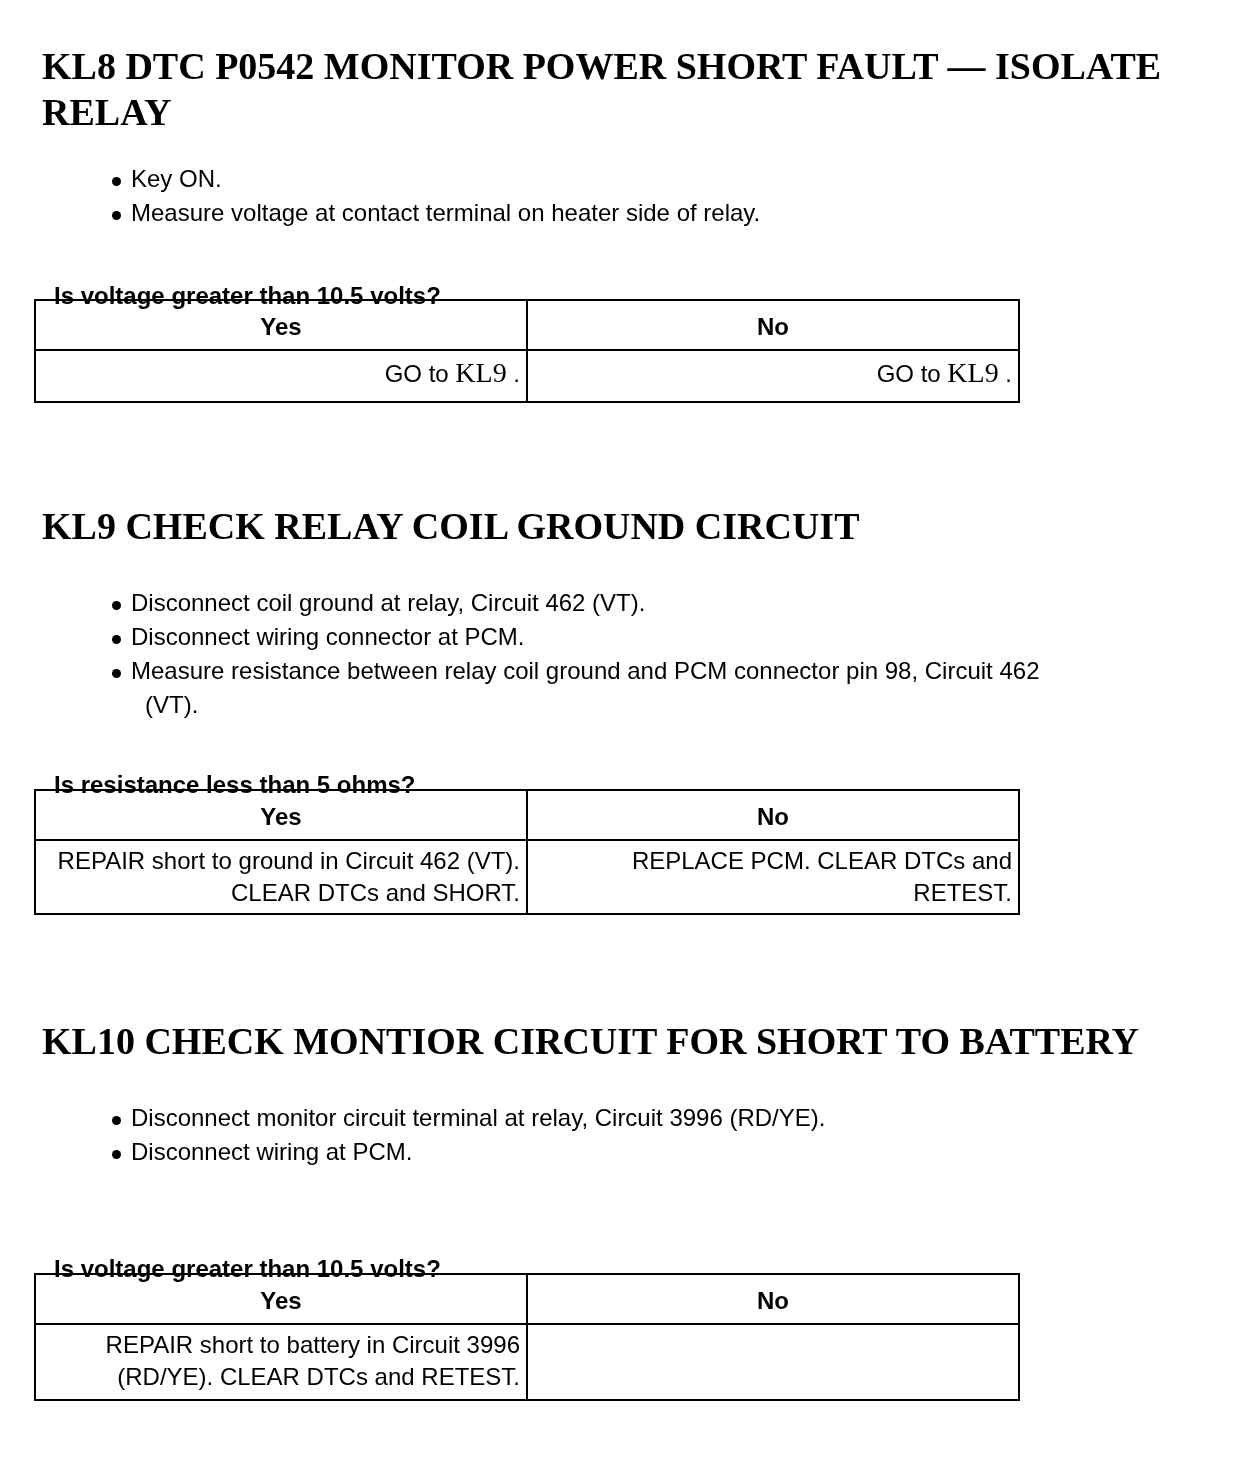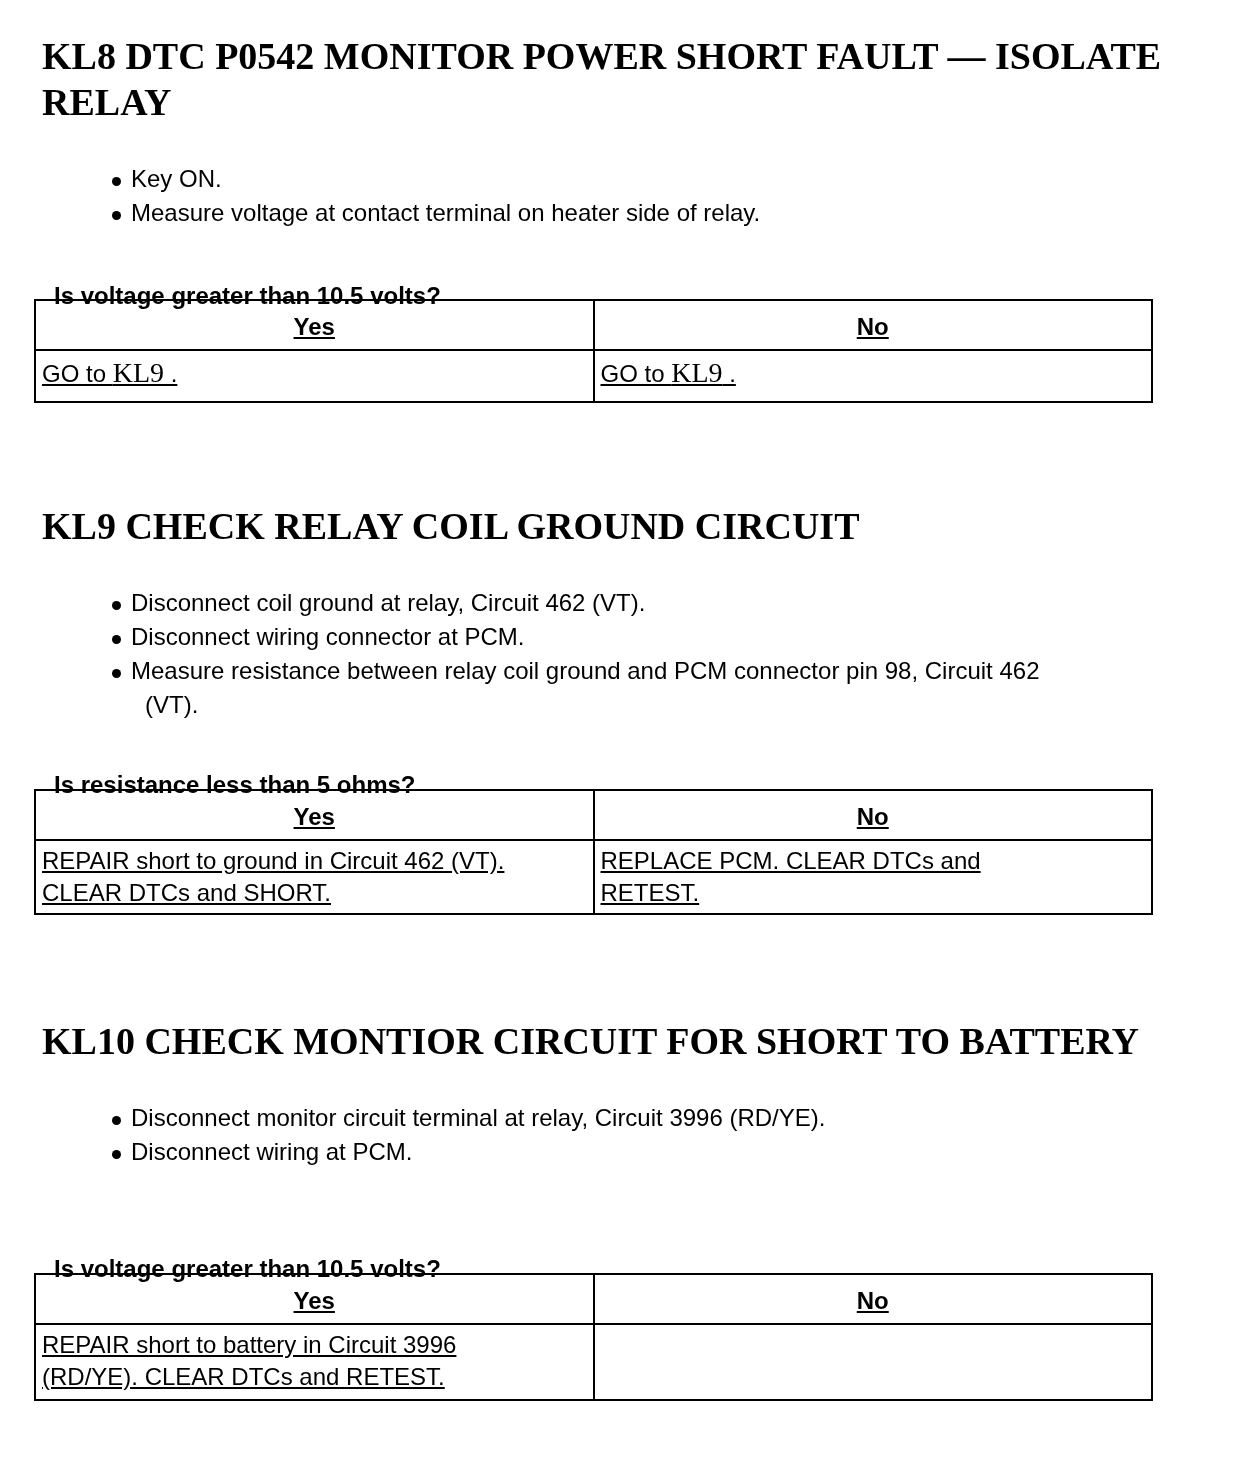--- a/index.html
+++ b/index.html
@@ -22,40 +22,40 @@
     .steps li .bullet {
       position: absolute; left: 0; top: 15px; width: 9px; height: 9px;
       border-radius: 50%; background: #000;
     }
     .steps li .wrap-indent { display: block; padding-left: 33px; margin-left: -19px; }
     .question {
       position: absolute; left: 42px; margin: 12px;
       font-size: 24px; font-weight: bold; line-height: 28px;
     }
     table.decision {
-      position: absolute; left: 34px; width: 1119px;
-      border-collapse: collapse; table-layout: fixed; text-decoration: underline;
+      position: absolute; left: 34px; width: 986px;
+      border-collapse: collapse; table-layout: fixed;
     }
     table.decision th, table.decision td {
       border: 2px solid #000;
       font-size: 24px; line-height: 32px; vertical-align: top;
     }
     table.decision th {
       font-weight: bold; text-align: center; height: 44px; padding: 4px 4px 0 4px;
       vertical-align: middle;
     }
-    table.decision td { text-align: left; padding: 6px 6px 6px 6px; }
+    table.decision td { text-align: right; padding: 6px 6px 6px 6px; }
     .ref { font-family: "Liberation Serif", serif; font-size: 28px; }
     a.ref-link { color: #000; text-decoration: none; }
   </style>
 </head>
 <body>
 
 <div class="section" style="top:0;">
-  <h1 class="heading" style="top:33px;">KL8 DTC P0542 MONITOR POWER SHORT FAULT — ISOLATE RELAY</h1>
+  <h1 class="heading" style="top:43px;">KL8 DTC P0542 MONITOR POWER SHORT FAULT — ISOLATE RELAY</h1>
   <ul class="steps" style="top:162px;">
     <li><span class="bullet"></span><span>Key ON.</span></li>
     <li><span class="bullet"></span><span>Measure voltage at contact terminal on heater side of relay.</span></li>
   </ul>
   <p class="question" style="top:270px;">Is voltage greater than 10.5 volts?</p>
   <table class="decision" style="top:299px;">
     <tbody>
         <tr>
       <th>Yes</th>
       <th>No</th>

